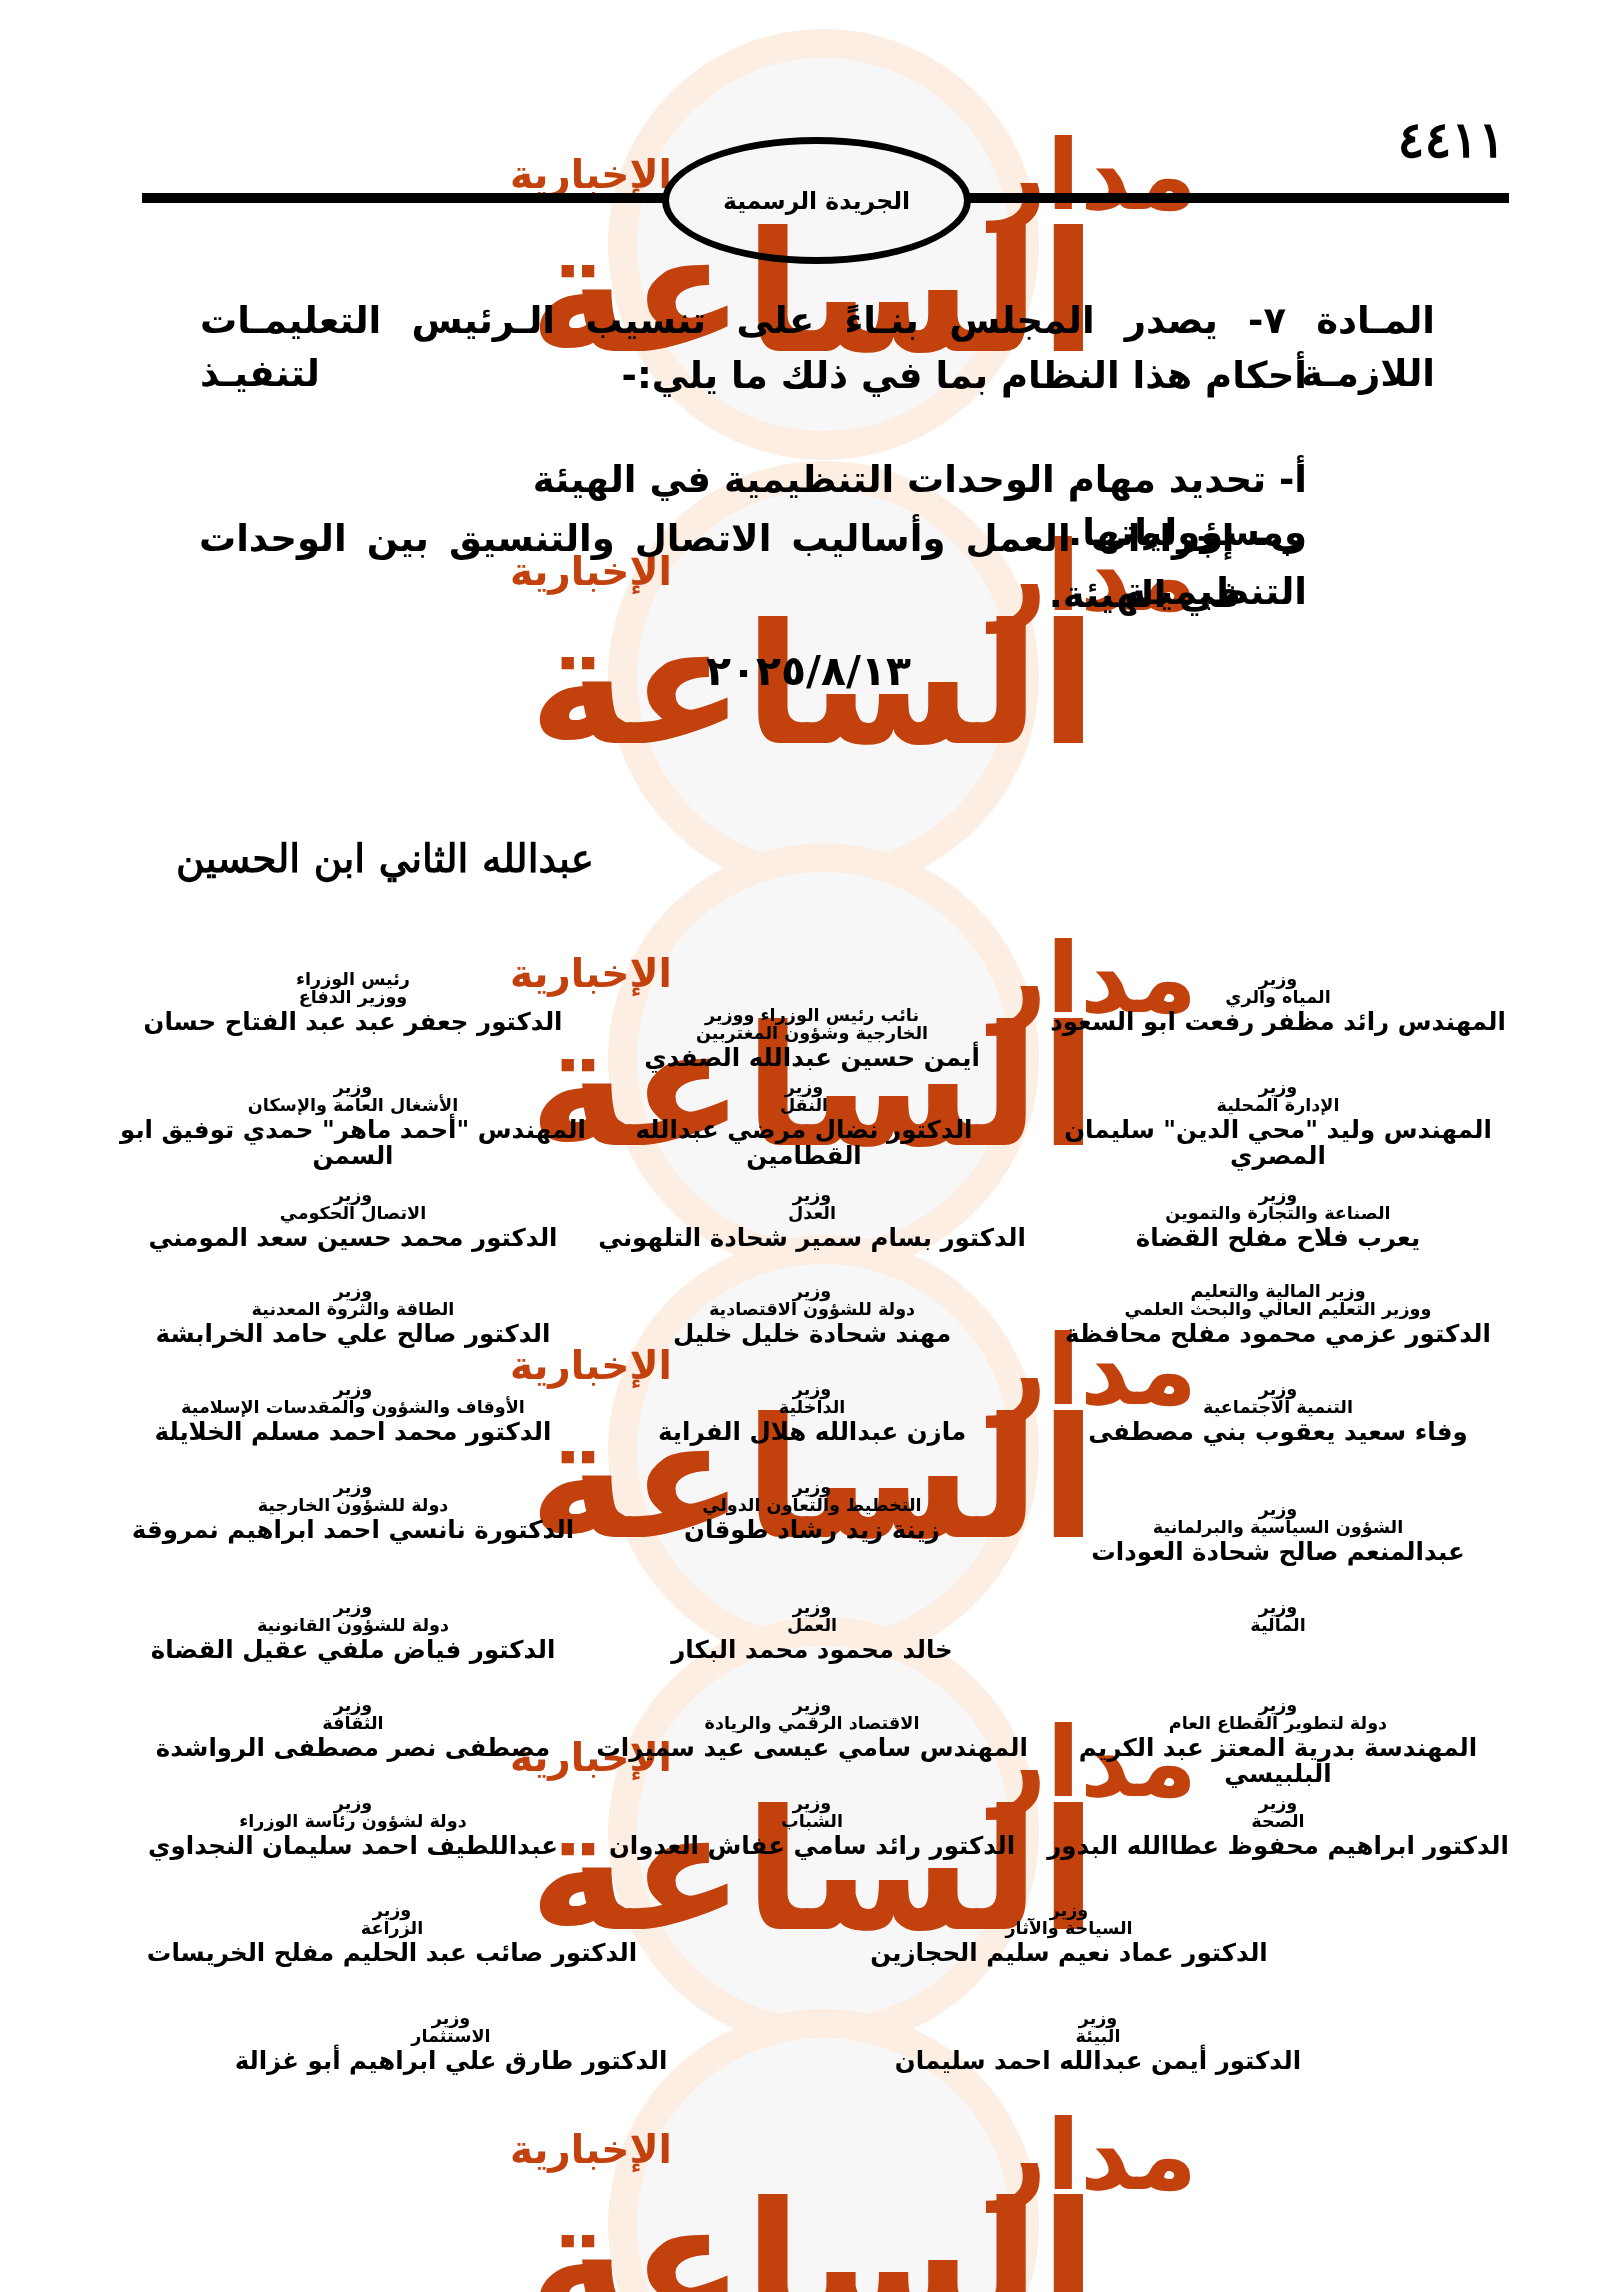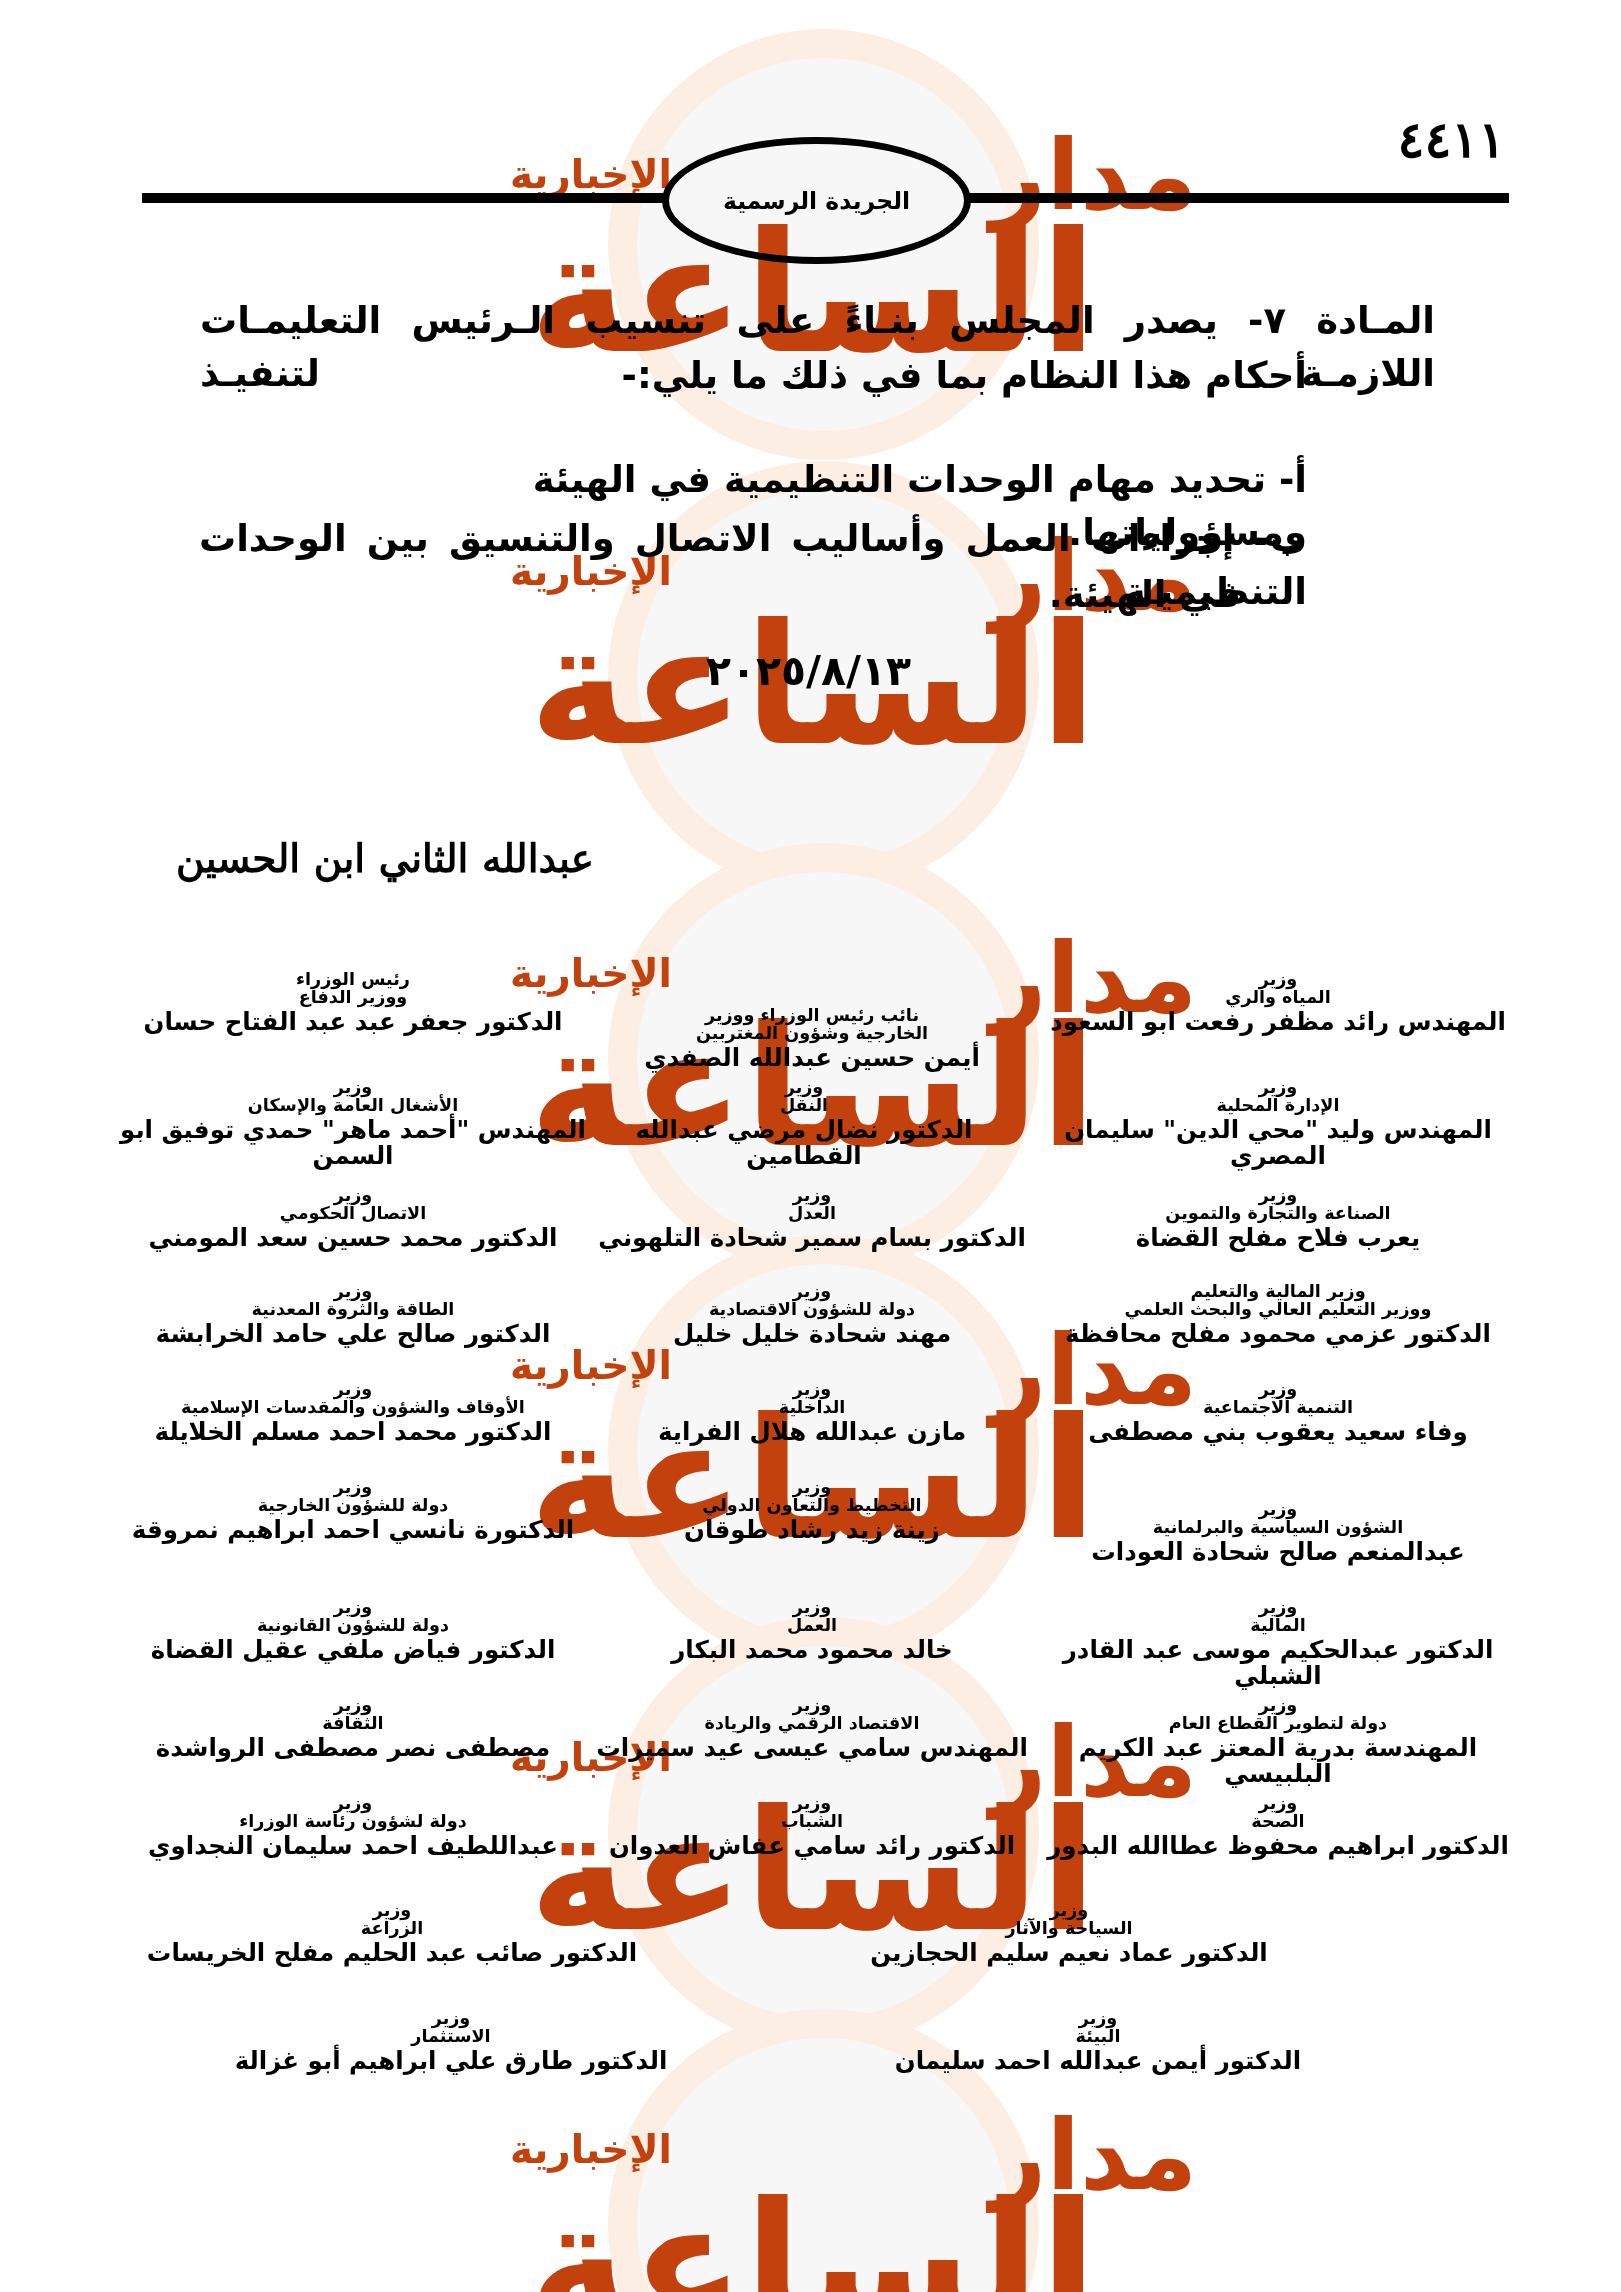--- a/index.html
+++ b/index.html
@@ -184,21 +184,20 @@
     <span class="name">الدكتور فياض ملفي عقيل القضاة</span>
   </div>
   <div class="minister col-m" style="top:1598px;">
     <span class="title">وزير</span>
     <span class="portfolio">العمل</span>
     <span class="name">خالد محمود محمد البكار</span>
   </div>
   <div class="minister col-r" style="top:1598px;">
     <span class="title">وزير</span>
     <span class="portfolio">المالية</span>
-    <span class="name">الدكتور عبدالحكيم موسى عبد القادر الشبلي</span>
   </div>
 
   <div class="minister col-l" style="top:1696px;">
     <span class="title">وزير</span>
     <span class="portfolio">الثقافة</span>
     <span class="name">مصطفى نصر مصطفى الرواشدة</span>
   </div>
   <div class="minister col-m" style="top:1696px;">
     <span class="title">وزير</span>
     <span class="portfolio">الاقتصاد الرقمي والريادة</span>

